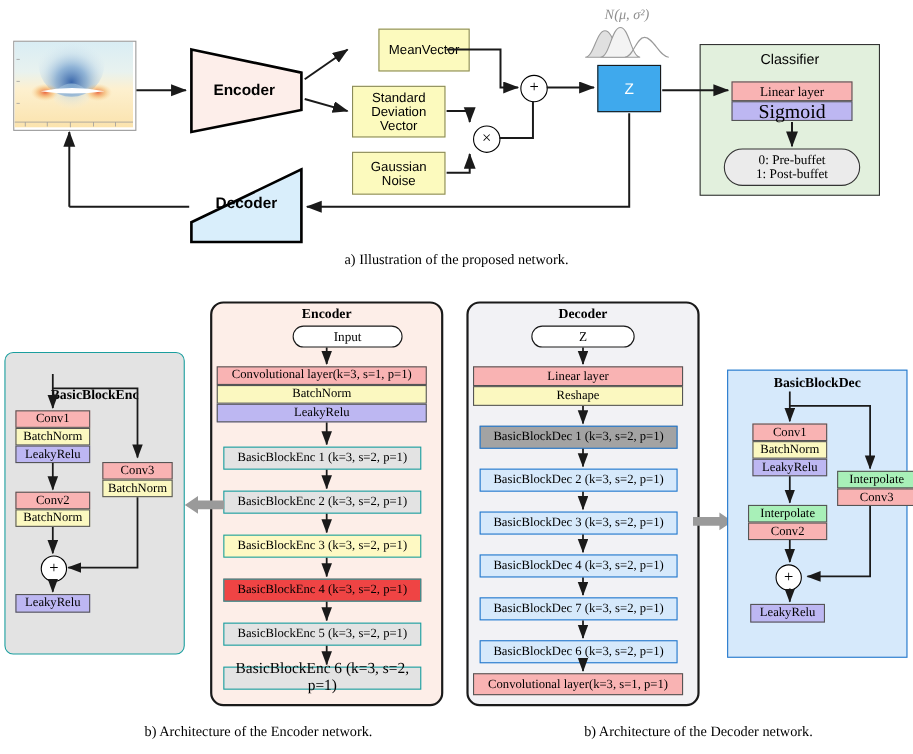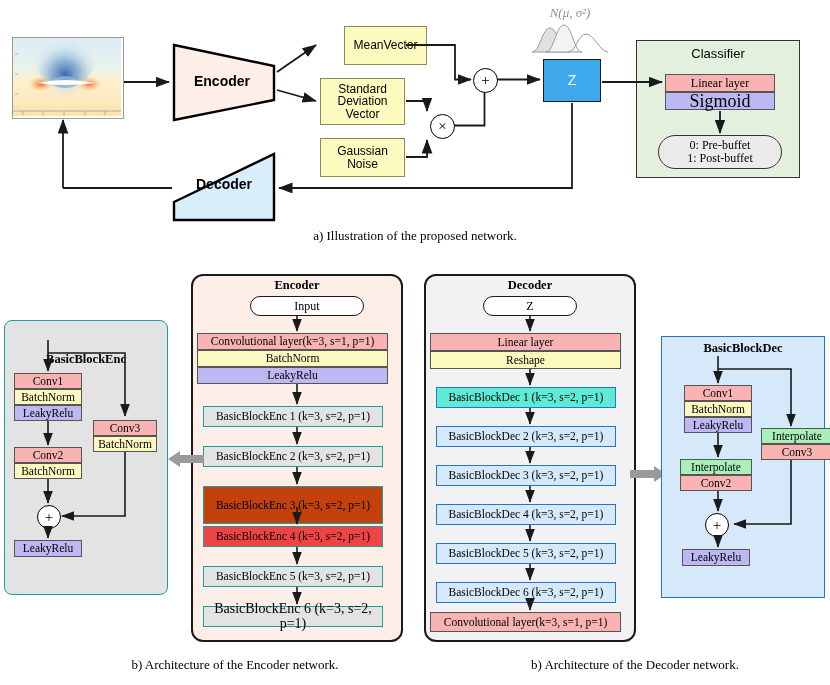--- a/index.html
+++ b/index.html
@@ -211,30 +211,30 @@
     <path d="M48 33 L125 33 L125 96" marker-end="url(#ah2)"></path>
 
     <path d="M125 132 L125 196 L62 196" marker-end="url(#ah2)"></path>
   </g>
 </svg>
 
 <div class="abs panel" style="left:191px;top:274px;width:212px;height:368px;background:#fdeee8;
             border:2.2px solid #1a1a1a;border-radius:12px;"></div>
 <div class="abs ttl" style="left:191px;top:278px;width:212px;font-size:12.5px;">Encoder</div>
 
-<div class="abs lbl" style="left:250px;top:296px;width:114px;height:20px;background:#ffffff;border:1.4px solid #1a1a1a;
+<div class="abs lbl" style="left:266px;top:296px;width:100px;height:20px;background:#ffffff;border:1.4px solid #1a1a1a;
             border-radius:10px;font-size:12px;">Input</div>
 
 <div class="abs lbl" style="left:197px;top:333px;width:191px;height:17px;background:#f9b3b3;border:1px solid #555;font-size:11.5px;">Convolutional layer(k=3, s=1, p=1)</div>
 <div class="abs lbl" style="left:197px;top:350px;width:191px;height:17px;background:#fbf8c0;border:1px solid #555;font-size:11.5px;">BatchNorm</div>
 <div class="abs lbl" style="left:197px;top:367px;width:191px;height:17px;background:#bdb7f2;border:1px solid #555;font-size:11.5px;">LeakyRelu</div>
 
 <div class="abs lbl" style="left:203px;top:406px;width:180px;height:21px;background:#e3e3e3;border:1.4px solid #1a9e9e;font-size:11.5px;">BasicBlockEnc 1 (k=3, s=2, p=1)</div>
 <div class="abs lbl" style="left:203px;top:446px;width:180px;height:21px;background:#e3e3e3;border:1.4px solid #1a9e9e;font-size:11.5px;">BasicBlockEnc 2 (k=3, s=2, p=1)</div>
-<div class="abs lbl" style="left:203px;top:486px;width:180px;height:38px;background:#c2410c;border:1.4px solid #1a9e9e;font-size:11.5px;text-align:center;">BasicBlockEnc 3 (k=3, s=2, p=1)</div>
+<div class="abs lbl" style="left:203px;top:486px;width:180px;height:21px;background:#fef9c3;border:1.4px solid #1a9e9e;font-size:11.5px;text-align:center;">BasicBlockEnc 3 (k=3, s=2, p=1)</div>
 <div class="abs lbl" style="left:203px;top:526px;width:180px;height:21px;background:#ef4444;border:1.4px solid #1a9e9e;font-size:11.5px;">BasicBlockEnc 4 (k=3, s=2, p=1)</div>
 <div class="abs lbl" style="left:203px;top:566px;width:180px;height:21px;background:#e3e3e3;border:1.4px solid #1a9e9e;font-size:11.5px;">BasicBlockEnc 5 (k=3, s=2, p=1)</div>
 <div class="abs lbl" style="left:203px;top:606px;width:180px;height:21px;background:#e3e3e3;border:1.4px solid #1a9e9e;font-size:14px;">BasicBlockEnc 6 (k=3, s=2, p=1)</div>
 
 <svg class="abs" style="left:191px;top:274px;width:212px;height:368px;pointer-events:none;">
   <defs>
     <marker id="ah3" markerWidth="9" markerHeight="9" refX="7.5" refY="3" orient="auto">
       <path d="M0,0 L8,3 L0,6 z" fill="#1a1a1a"></path>
     </marker>
   </defs>
@@ -258,25 +258,25 @@
 <div class="abs panel" style="left:424px;top:274px;width:212px;height:368px;background:#f2f2f5;
             border:2.2px solid #1a1a1a;border-radius:12px;"></div>
 <div class="abs ttl" style="left:424px;top:278px;width:212px;font-size:12.5px;">Decoder</div>
 
 <div class="abs lbl" style="left:483px;top:296px;width:94px;height:20px;background:#ffffff;border:1.4px solid #1a1a1a;
             border-radius:10px;font-size:12px;">Z</div>
 
 <div class="abs lbl" style="left:430px;top:333px;width:191px;height:18px;background:#f9b3b3;border:1px solid #555;font-size:11.5px;">Linear layer</div>
 <div class="abs lbl" style="left:430px;top:351px;width:191px;height:18px;background:#fbf8c0;border:1px solid #555;font-size:11.5px;">Reshape</div>
 
-<div class="abs lbl" style="left:436px;top:387px;width:180px;height:21px;background:#5eead4;border:1.4px solid #2277cc;font-size:11.5px;">BasicBlockDec 1 (k=3, s=2, p=1)</div>
+<div class="abs lbl" style="left:436px;top:387px;width:180px;height:21px;background:#a3a3a3;border:1.4px solid #2277cc;font-size:11.5px;">BasicBlockDec 1 (k=3, s=2, p=1)</div>
 <div class="abs lbl" style="left:436px;top:426px;width:180px;height:21px;background:#d6e9fb;border:1.4px solid #2277cc;font-size:11.5px;">BasicBlockDec 2 (k=3, s=2, p=1)</div>
 <div class="abs lbl" style="left:436px;top:465px;width:180px;height:21px;background:#d6e9fb;border:1.4px solid #2277cc;font-size:11.5px;">BasicBlockDec 3 (k=3, s=2, p=1)</div>
 <div class="abs lbl" style="left:436px;top:504px;width:180px;height:21px;background:#d6e9fb;border:1.4px solid #2277cc;font-size:11.5px;">BasicBlockDec 4 (k=3, s=2, p=1)</div>
-<div class="abs lbl" style="left:436px;top:543px;width:180px;height:21px;background:#d6e9fb;border:1.4px solid #2277cc;font-size:11.5px;">BasicBlockDec 5 (k=3, s=2, p=1)</div>
+<div class="abs lbl" style="left:436px;top:543px;width:180px;height:21px;background:#d6e9fb;border:1.4px solid #2277cc;font-size:11.5px;">BasicBlockDec 7 (k=3, s=2, p=1)</div>
 <div class="abs lbl" style="left:436px;top:582px;width:180px;height:21px;background:#d6e9fb;border:1.4px solid #2277cc;font-size:11.5px;">BasicBlockDec 6 (k=3, s=2, p=1)</div>
 <div class="abs lbl" style="left:430px;top:612px;width:191px;height:20px;background:#f9b3b3;border:1px solid #555;font-size:11.5px;">Convolutional layer(k=3, s=1, p=1)</div>
 
 <svg class="abs" style="left:424px;top:274px;width:212px;height:368px;pointer-events:none;">
   <defs>
     <marker id="ah4" markerWidth="9" markerHeight="9" refX="7.5" refY="3" orient="auto">
       <path d="M0,0 L8,3 L0,6 z" fill="#1a1a1a"></path>
     </marker>
   </defs>
   <g stroke="#1a1a1a" stroke-width="1.6" fill="none" marker-end="url(#ah4)">

